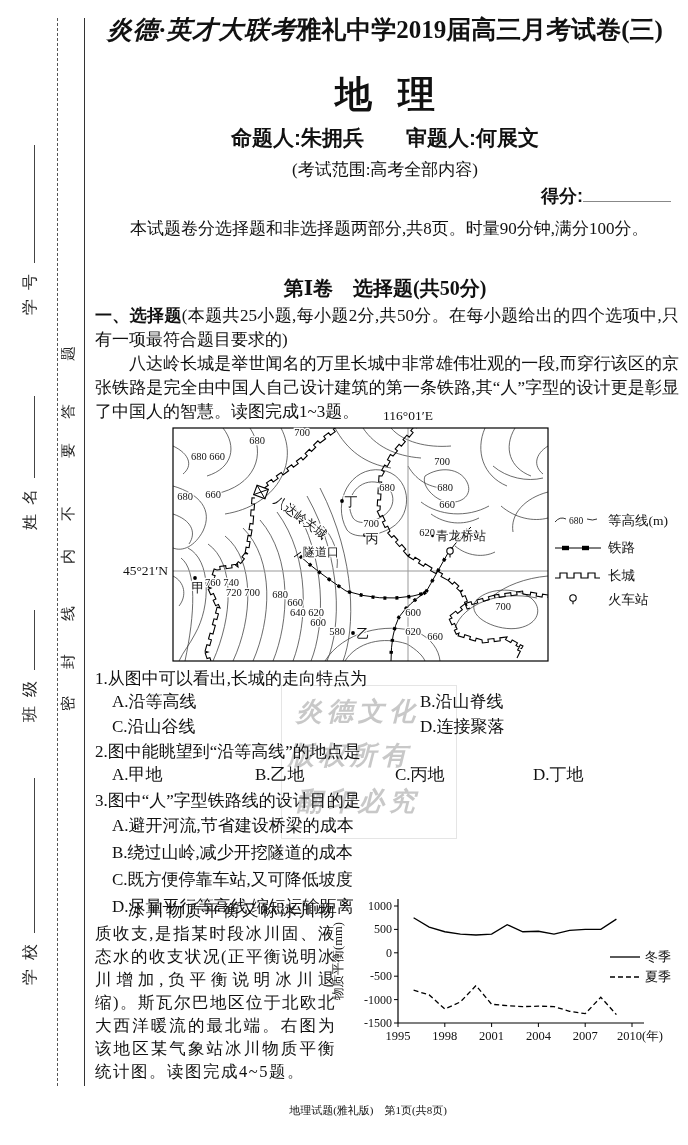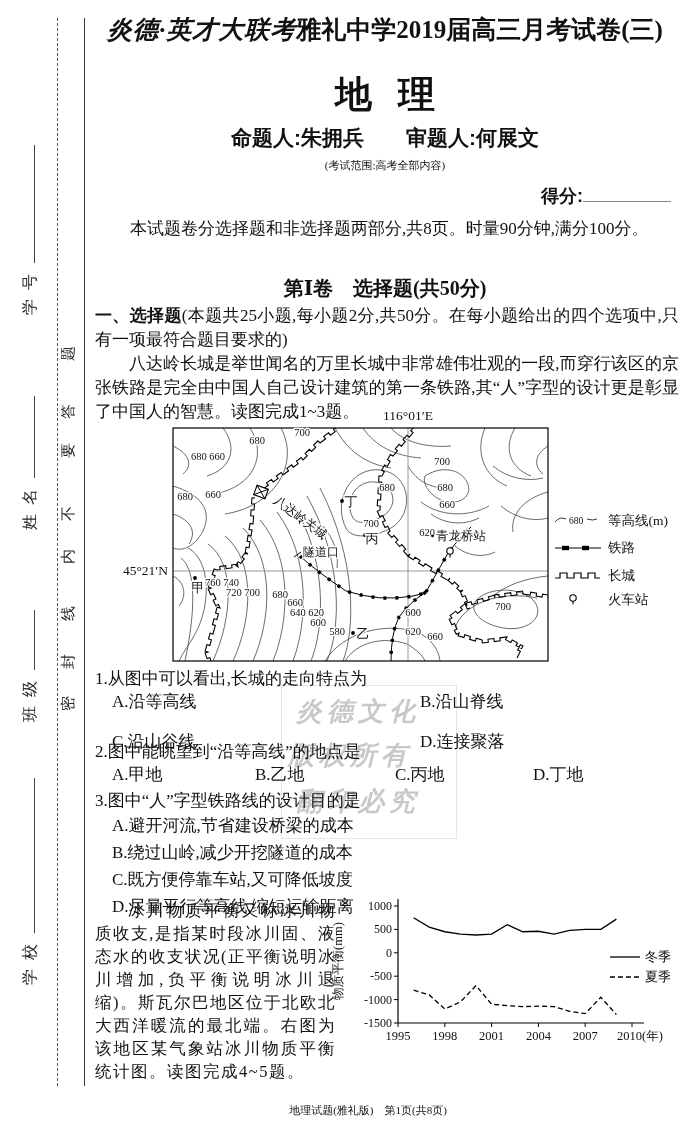--- a/index.html
+++ b/index.html
@@ -13,33 +13,33 @@
           font-size:16px;letter-spacing:9px;color:#222;}
   .vfield .blank{display:inline-block;border-bottom:1px solid #444;height:14px;vertical-align:baseline;margin-left:2px;}
   .sealchar{position:absolute;transform:rotate(-90deg);transform-origin:0 0;font-size:15px;color:#222;white-space:nowrap;}
   
   .brand-title{top:13px;left:90px;width:590px;text-align:center;font-size:25px;font-weight:bold;white-space:nowrap;}
   .brand{font-style:italic;letter-spacing:1px;}
   .subject{top:70px;left:90px;width:590px;text-align:center;font-size:37px;font-weight:bold;letter-spacing:26px;text-indent:26px;}
   .setters{top:124px;left:90px;width:590px;text-align:center;font-size:21px;font-weight:bold;
            font-family:"Liberation Sans","DejaVu Sans",sans-serif;}
   .setters span{margin:0 18px;}
-  .scope{top:158px;left:90px;width:590px;text-align:center;font-size:11px;}
+  .scope{top:158px;left:90px;width:590px;text-align:center;font-size:17px;}
   .score{top:184px;left:541px;font-size:18px;font-weight:bold;font-family:"Liberation Sans","DejaVu Sans",sans-serif;}
   .score .blank{display:inline-block;width:88px;border-bottom:1.5px solid #888;height:16px;}
   .intro{top:216px;left:96px;width:580px;font-size:17px;line-height:1.52;text-indent:2em;text-align:justify;}
   .part-title{top:275px;left:90px;width:590px;text-align:center;font-size:20px;font-weight:bold;}
   .sec{top:304px;left:95px;width:584px;font-size:17px;line-height:1.42;text-align:justify;}
   .sec b{font-family:"Liberation Sans","DejaVu Sans",sans-serif;}
   .passage{top:352px;left:95px;width:584px;font-size:17px;line-height:1.42;text-indent:2em;text-align:justify;}
   
   .q{position:absolute;left:95px;width:584px;font-size:17px;}
   .q .stem{line-height:23px;}
   .q .opts{margin-left:17px;}
-  .grid2{display:grid;grid-template-columns:308px 1fr;row-gap:16px;line-height:24px;}
+  .grid2{display:grid;grid-template-columns:308px 1fr;row-gap:1px;line-height:24px;}
   .grid4{display:grid;grid-template-columns:143px 140px 138px 1fr;line-height:24px;}
   .stack .opt{display:block;line-height:27px;font-family:Liberation Serif, serif;}
   
   .passage2{top:899px;left:95px;width:241px;font-size:16.5px;line-height:23px;letter-spacing:1.5px;
             text-indent:2em;text-align:justify;}
   .footer{top:1103px;left:88px;width:560px;text-align:center;font-size:11px;}
   
   .wm{top:685px;left:281px;width:174px;height:152px;border:1px solid rgba(0,0,0,0.10);pointer-events:none;}
   .wm div{position:absolute;font-size:26px;font-weight:bold;font-style:italic;color:rgba(110,110,110,0.38);
           letter-spacing:5px;white-space:nowrap;}

